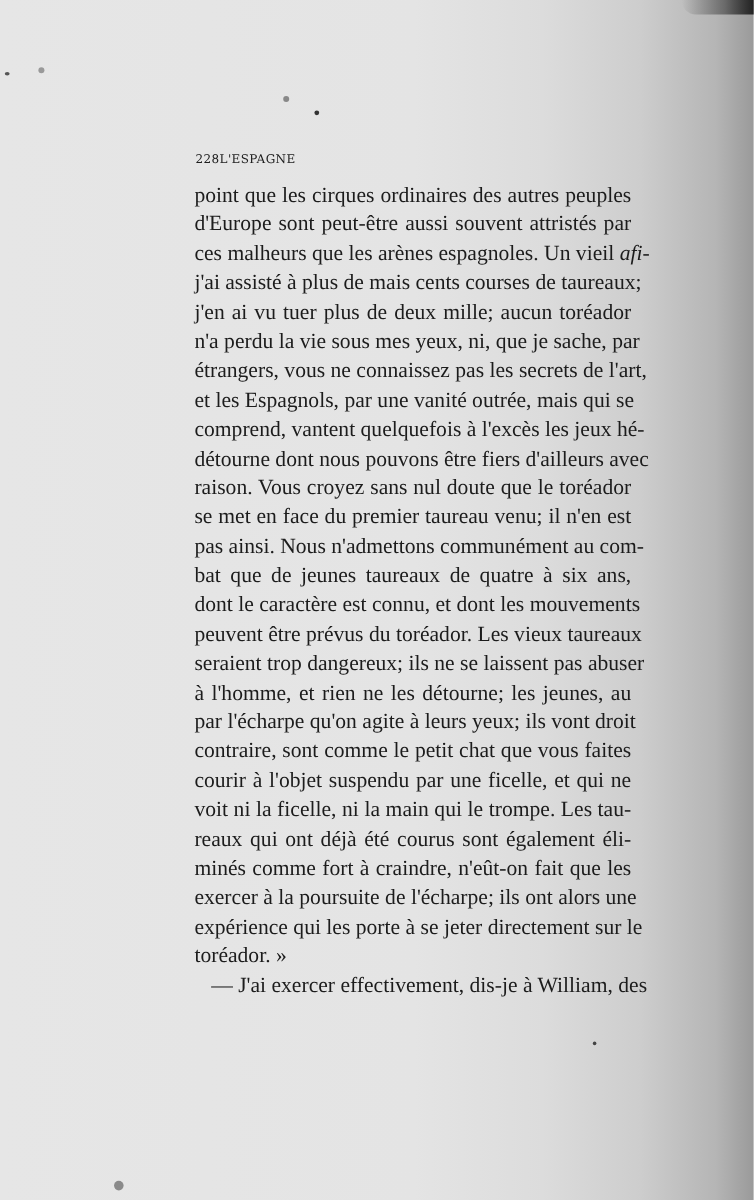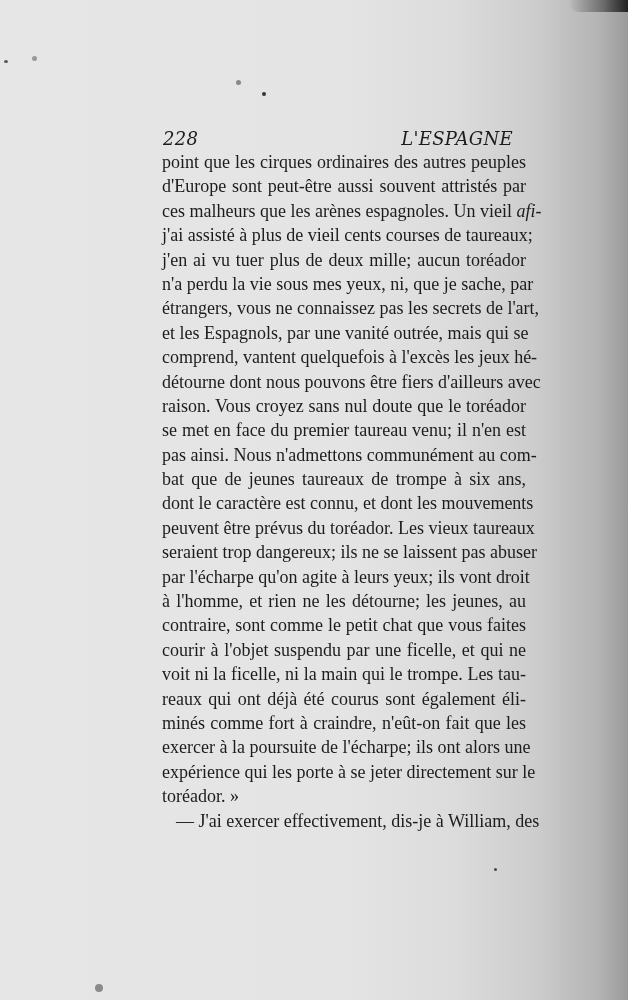--- a/index.html
+++ b/index.html
@@ -10,24 +10,24 @@
       color: #1c1c1c;
     }
     .scan-shadow-top {
       position: absolute; right: 0; top: 0; width: 60px; height: 12px;
       background: linear-gradient(to left, #222 0%, rgba(60,60,60,0.6) 40%, rgba(0,0,0,0) 100%);
       border-bottom-left-radius: 40px;
     }
     .speck { position: absolute; border-radius: 50%; background: #555; }
     .page-header {
       position: absolute; top: 128px; left: 163px; width: 363px; height: 18px;
-      font-size: 18px; letter-spacing: 0.3px; font-style: italic;
+      font-size: 10px; letter-spacing: 0.3px;
     }
     .page-number { position: absolute; left: 0; top: 0; }
-    .running-title { position: absolute; left: 0; right: 13px; text-align: right; top: 0; padding-left: 20px; }
+    .running-title { position: absolute; left: 0; right: 2px; text-align: left; top: 0; padding-left: 20px; }
     .text-block {
       position: absolute; top: 150px; left: 162px; width: 364px;
       font-family: "Liberation Serif", "DejaVu Serif", serif;
       font-size: 18px; line-height: 24.4px;
     }
     .line {
       display: block; white-space: nowrap;
       text-align: justify; text-align-last: justify;
       height: 24.4px;
     }
@@ -48,36 +48,36 @@
 
 <div class="page-header">
   <span class="page-number">228</span>
   <span class="running-title">L'ESPAGNE</span>
 </div>
 
 <div class="text-block">
   <span class="line">point que les cirques ordinaires des autres peuples</span>
   <span class="line">d'Europe sont peut-être aussi souvent attristés par</span>
   <span class="line"><span>ces malheurs que les arènes espagnoles. Un vieil </span><span class="it">afi-</span></span>
-  <span class="line">j'ai assisté à plus de vieil cents courses de taureaux;</span>
+  <span class="line">j'ai assisté à plus de mais cents courses de taureaux;</span>
   <span class="line">j'en ai vu tuer plus de deux mille; aucun toréador</span>
   <span class="line">n'a perdu la vie sous mes yeux, ni, que je sache, par</span>
   <span class="line">étrangers, vous ne connaissez pas les secrets de l'art,</span>
   <span class="line">et les Espagnols, par une vanité outrée, mais qui se</span>
   <span class="line">comprend, vantent quelquefois à l'excès les jeux hé-</span>
   <span class="line">détourne dont nous pouvons être fiers d'ailleurs avec</span>
   <span class="line">raison. Vous croyez sans nul doute que le toréador</span>
   <span class="line">se met en face du premier taureau venu; il n'en est</span>
   <span class="line">pas ainsi. Nous n'admettons communément au com-</span>
-  <span class="line">bat que de jeunes taureaux de trompe à six ans,</span>
+  <span class="line">bat que de jeunes taureaux de quatre à six ans,</span>
   <span class="line">dont le caractère est connu, et dont les mouvements</span>
   <span class="line">peuvent être prévus du toréador. Les vieux taureaux</span>
   <span class="line">seraient trop dangereux; ils ne se laissent pas abuser</span>
+  <span class="line">à l'homme, et rien ne les détourne; les jeunes, au</span>
   <span class="line">par l'écharpe qu'on agite à leurs yeux; ils vont droit</span>
-  <span class="line">à l'homme, et rien ne les détourne; les jeunes, au</span>
   <span class="line">contraire, sont comme le petit chat que vous faites</span>
   <span class="line">courir à l'objet suspendu par une ficelle, et qui ne</span>
   <span class="line">voit ni la ficelle, ni la main qui le trompe. Les tau-</span>
   <span class="line">reaux qui ont déjà été courus sont également éli-</span>
   <span class="line">minés comme fort à craindre, n'eût-on fait que les</span>
   <span class="line">exercer à la poursuite de l'écharpe; ils ont alors une</span>
   <span class="line">expérience qui les porte à se jeter directement sur le</span>
   <span class="line last">toréador. »</span>
   <span class="line indent">— J'ai exercer effectivement, dis-je à William, des</span>
 </div>

